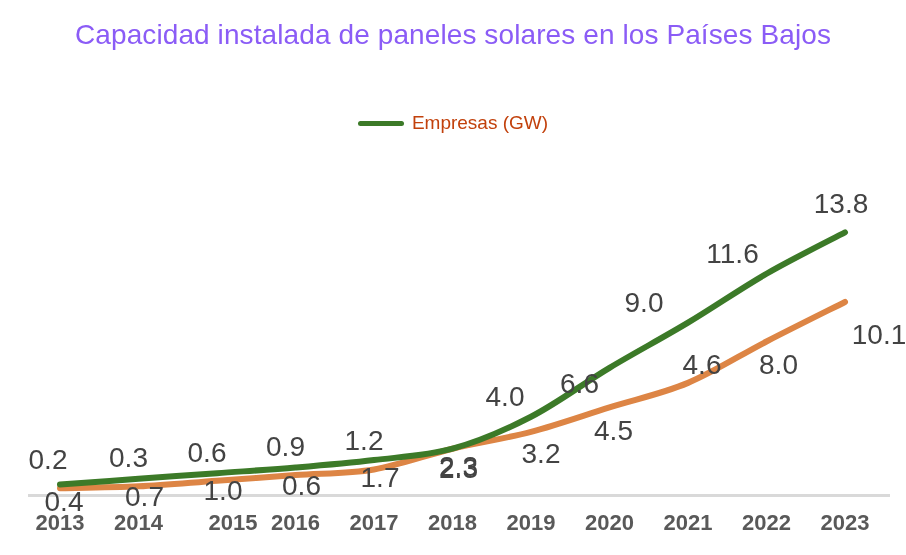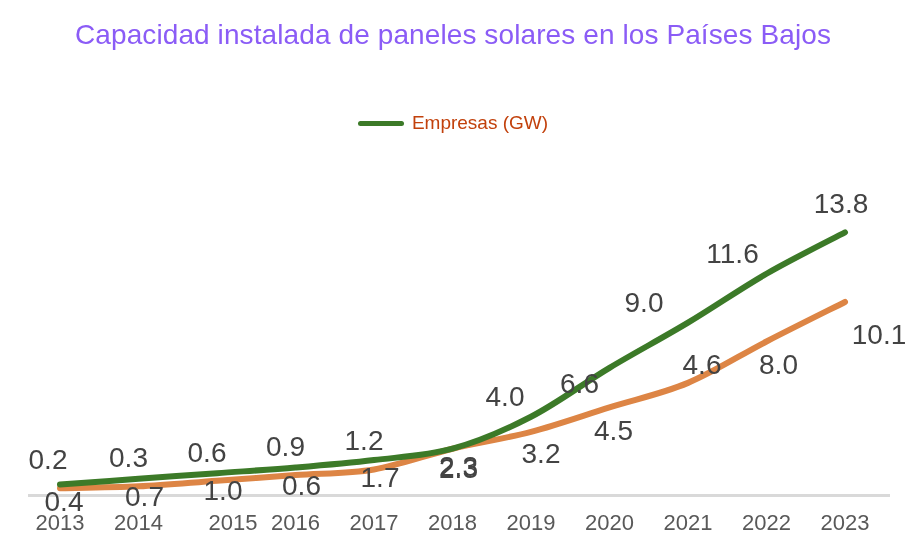--- a/index.html
+++ b/index.html
@@ -93,21 +93,21 @@
     left: 0;
     top: 510px;
     width: 906px;
     height: 40px;
   }
   .x-tick-label {
     position: absolute;
     top: 0;
     font-size: 22px;
     color: #595959;
-    font-weight: 400;
+    font-weight: 700;
     transform: translateX(-50%);
     white-space: nowrap;
   }
 </style>
 </head>
 <body>
 
 <div id="chart-root">
 
   <div id="chart-title">Capacidad instalada de paneles solares en los Países Bajos</div>

